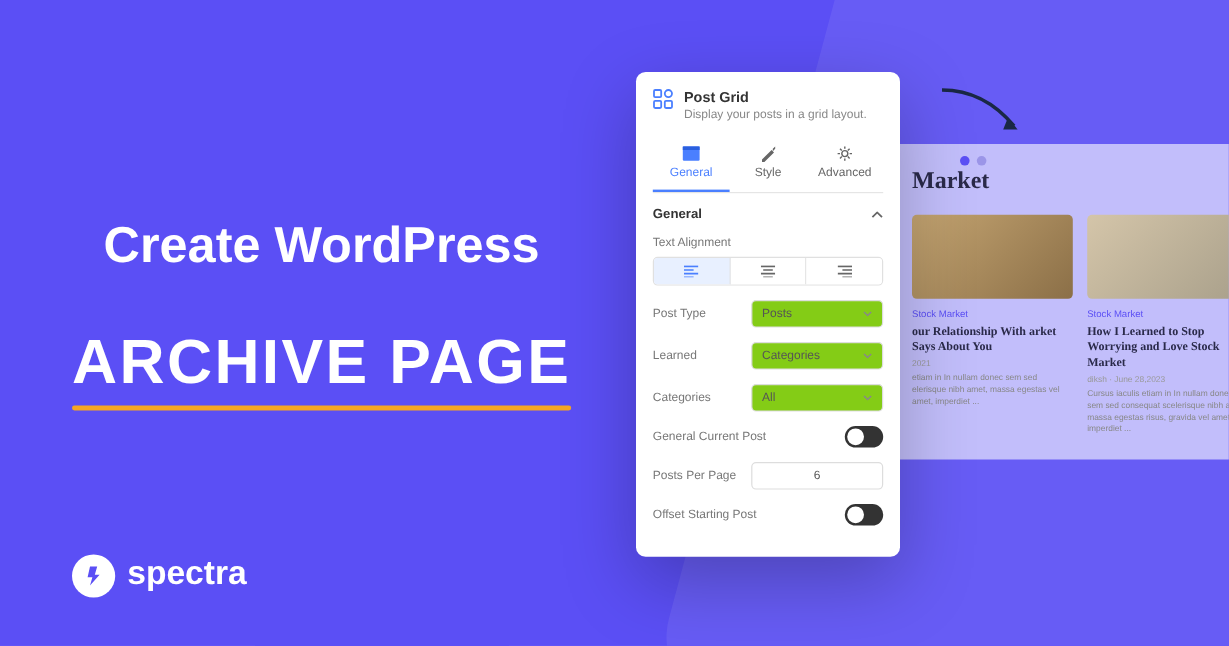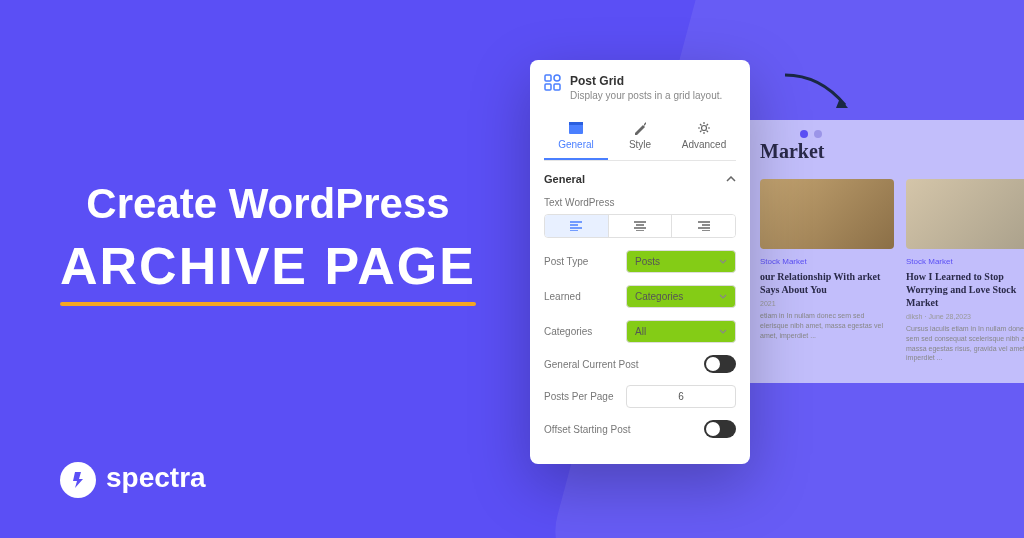--- a/index.html
+++ b/index.html
@@ -4,21 +4,21 @@
   <style>
     * { margin: 0; padding: 0; box-sizing: border-box; font-family: -apple-system, BlinkMacSystemFont, 'Segoe UI', sans-serif; }
     body { width: 1024px; height: 538px; background: #5b4ff5; position: relative; overflow: hidden; }
     
     
     .bg-shape { position: absolute; right: -100px; top: -50px; width: 500px; height: 700px; background: rgba(255,255,255,0.08); border-radius: 60px; transform: rotate(15deg); }
     
     
     .headline { position: absolute; left: 60px; top: 180px; color: #fff; }
     .headline-line1 { font-size: 42px; font-weight: 700; margin-bottom: 8px; text-align: center; }
-    .headline-line2 { font-size: 52px; font-weight: 700; letter-spacing: 2px; position: relative; display: inline-block; }
+    .headline-line2 { font-size: 52px; font-weight: 700; letter-spacing: 2px; position: relative; display: inline-block; margin-top: 36px; }
     .headline-underline { position: absolute; bottom: -10px; left: 0; width: 100%; height: 4px; background: #f5a623; border-radius: 2px; }
     
     
     .logo { position: absolute; left: 60px; bottom: 40px; display: flex; align-items: flex-start; gap: 10px; }
     .logo-icon { width: 36px; height: 36px; background: #fff; border-radius: 50%; display: flex; align-items: center; justify-content: center; }
     .logo-text { color: #fff; font-size: 28px; font-weight: 600; }
     
     
     .panel { position: absolute; left: 530px; top: 60px; width: 220px; background: #fff; border-radius: 8px; box-shadow: 0 20px 60px rgba(0,0,0,0.25); padding: 14px; z-index: 3; font-size: 11px; color: #555; }
     .panel-header { display: flex; align-items: flex-start; gap: 8px; margin-bottom: 12px; }
@@ -131,21 +131,21 @@
   </div>
 
   <div class="section-header">
     <span>General</span>
     <svg width="10" height="6" viewBox="0 0 10 6">
         <path d="M1 5 L5 1 L9 5" stroke="#666" stroke-width="1.5" fill="none"></path>
       </svg>
   </div>
 
   <div class="field">
-    <span class="field-label">Text WordPress</span>
+    <span class="field-label">Text Alignment</span>
     <div class="align-buttons">
       <button class="align-btn active">
           <svg width="12" height="10" viewBox="0 0 12 10">
             <path d="M0 1 H12 M0 4 H8 M0 7 H12 M0 10 H8" stroke="#4a7fff" stroke-width="1.3"></path>
           </svg>
         </button>
       <button class="align-btn">
           <svg width="12" height="10" viewBox="0 0 12 10">
             <path d="M0 1 H12 M2 4 H10 M0 7 H12 M2 10 H10" stroke="#666" stroke-width="1.3"></path>
           </svg>

